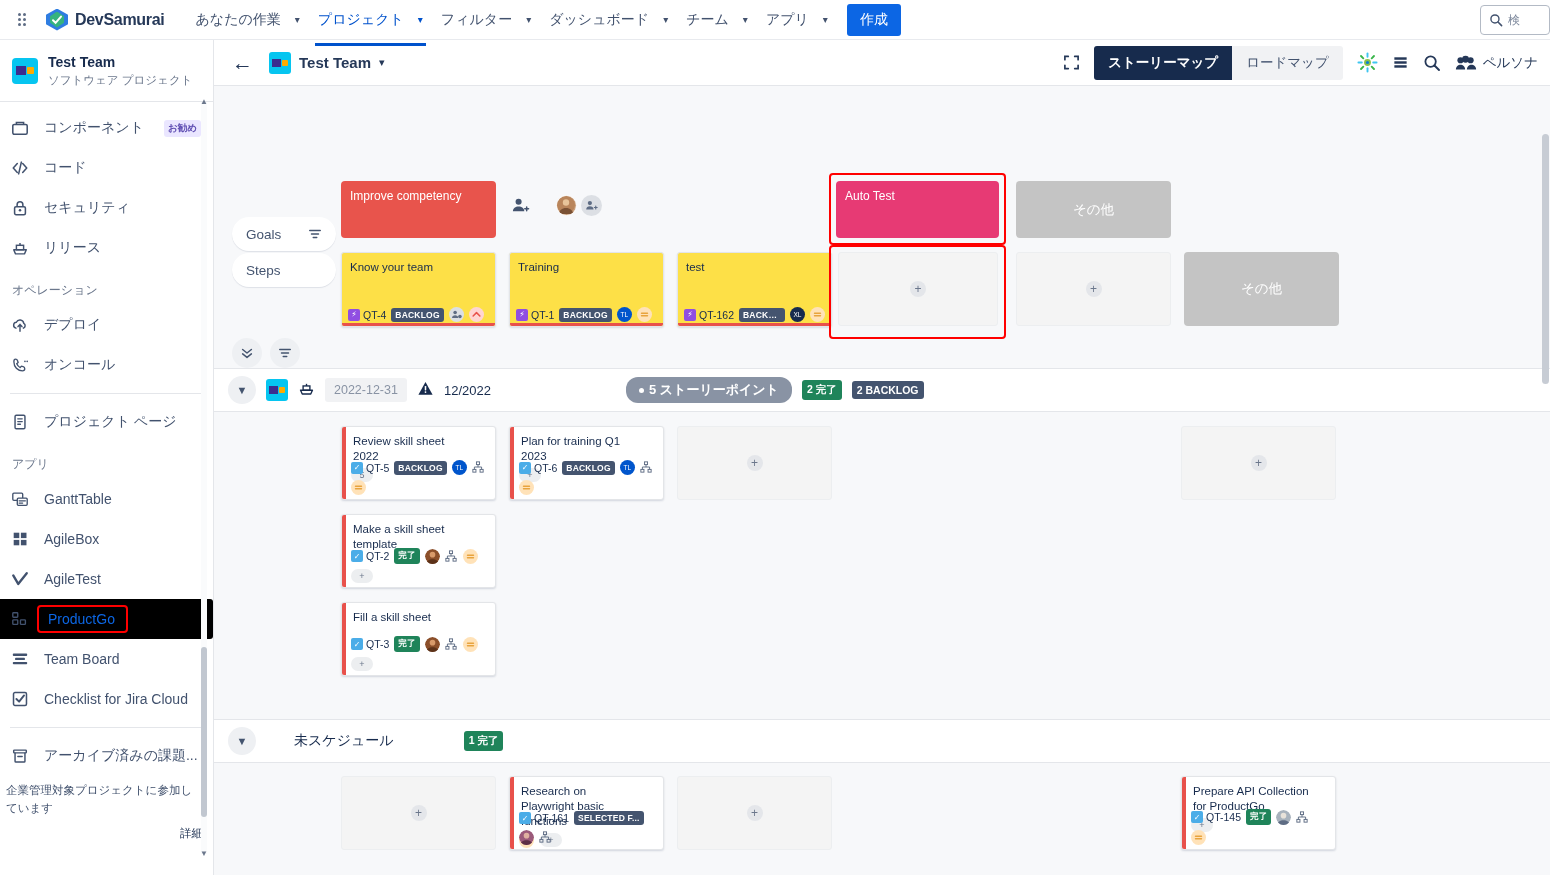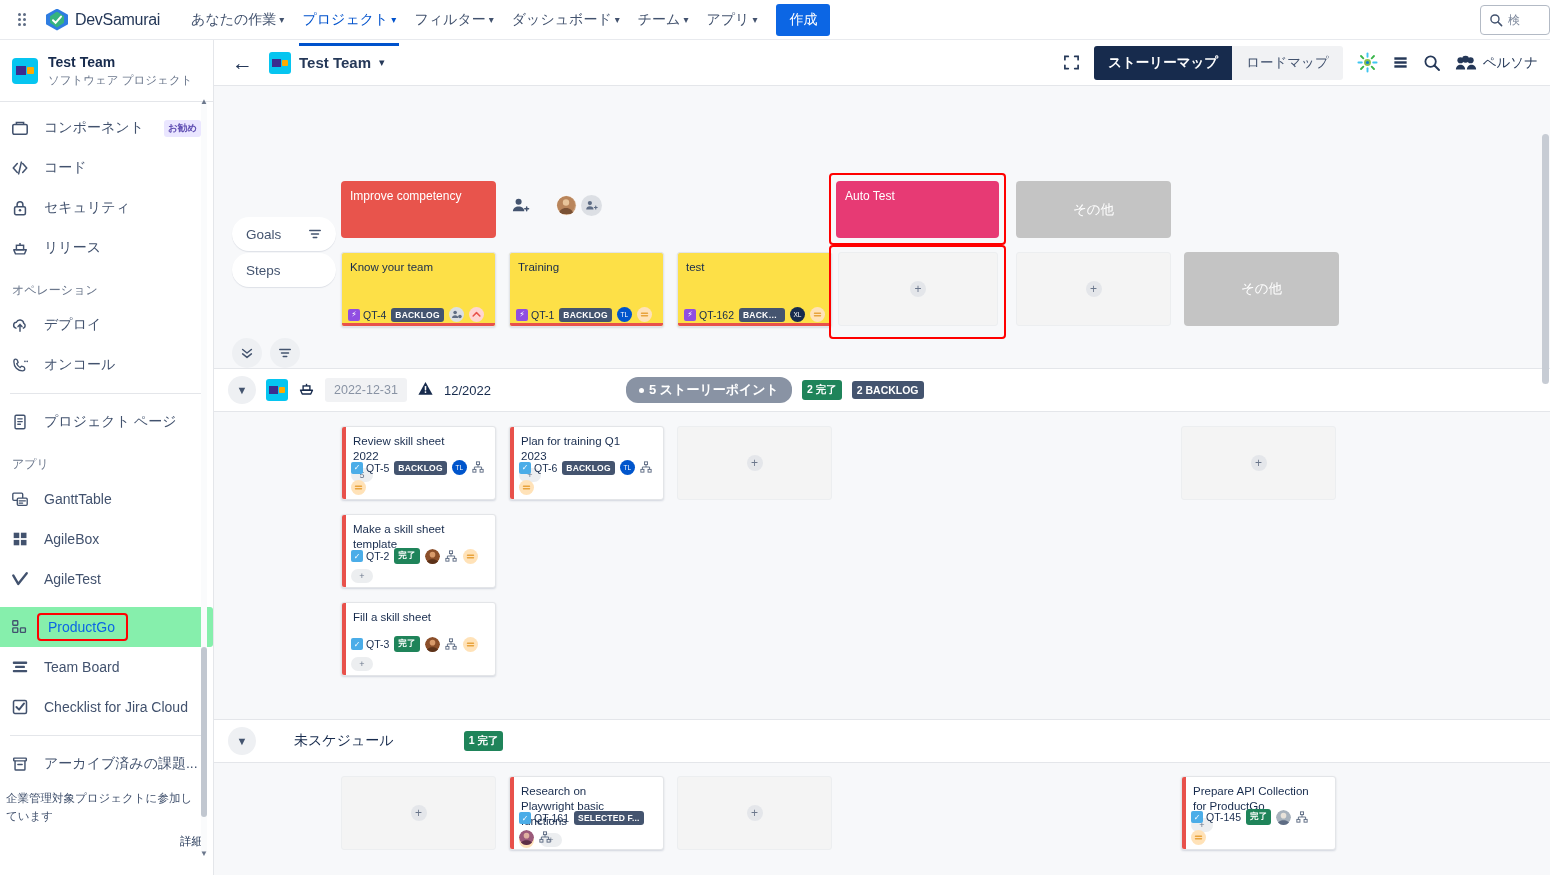--- a/index.html
+++ b/index.html
@@ -30,23 +30,23 @@
     position:absolute; inset:0; background:#2f7de1;
     clip-path: polygon(50% 0%, 100% 28%, 100% 72%, 50% 100%, 0% 72%, 0% 28%);
   }
   .brand-logo .d2 {
     position:absolute; left:4px; top:3px; width:14px; height:16px; background:#36b37e;
     clip-path: polygon(50% 0%, 100% 30%, 100% 70%, 50% 100%, 0% 70%, 0% 30%);
   }
   .brand-logo .chk {
     position:absolute; left:5px; top:5px; width:12px; height:12px;
   }
-  .brand-name { font-weight: normal; font-size: 16px; color: #253858; letter-spacing: -0.3px; }
+  .brand-name { font-weight: bold; font-size: 16px; color: #253858; letter-spacing: -0.3px; }
   .navitem {
-    display:flex; align-items:center; gap:3px;
+    display:flex; align-items:center; gap:14px;
     padding: 6px 9px; font-size: 14px; color: #42526e; cursor: pointer;
     white-space: nowrap;
   }
   .navitem.active { color: #0052cc; position: relative; }
   .navitem.active::after {
     content:''; position:absolute; left:6px; right:6px; bottom:-11px; height:3px; background:#0052cc;
   }
   .caret { font-size: 10px; line-height:1; }
   .create-btn {
     margin-left: 10px; background:#0c66e4; color:#fff; border:none; border-radius:3px;
@@ -73,21 +73,21 @@
   .proj-avatar .sq1 { position:absolute; left:4px; top:8px; width:10px; height:9px; background:#3b2d8f; }
   .proj-avatar .sq2 { position:absolute; left:15px; top:9px; width:7px; height:7px; background:#ffab00; border-radius:1px; }
   .proj-title { font-weight: bold; font-size: 14px; color:#172b4d; line-height:1.25; }
   .proj-sub { font-size: 11.5px; color:#6b778c; line-height:1.3; margin-top:1px; }
   .sb-divider { height:1px; background:#e4e6ea; margin: 2px 0 6px 0; }
   .sb-list { padding: 0 0 0 0; }
   .sb-item {
     display:flex; align-items:center; gap:14px; height: 40px; padding-left: 10px; padding-right:10px;
     font-size: 14px; color:#42526e; cursor:pointer; border-radius:0 3px 3px 0; position:relative;
   }
-  .sb-item.selected { background:#86efac; color:#0c66e4;margin-top:8px; }
+  .sb-item.selected { background:#000000; color:#0c66e4; }
   .sb-ico { width:20px; height:20px; flex:none; display:flex; align-items:center; justify-content:center; color:#42526e; }
   .sb-item.selected .sb-ico { color:#42526e; }
   .sb-label { white-space:nowrap; overflow:hidden; text-overflow:ellipsis; }
   .sb-badge {
     background:#eae6ff; color:#5e4db2; font-size:9.5px; border-radius:3px; padding:2px 4px; font-weight:bold;
     margin-left:6px;
   }
   .sb-section {
     font-size: 12px; color:#6b778c; padding: 14px 0 6px 12px; font-weight:normal;
   }

